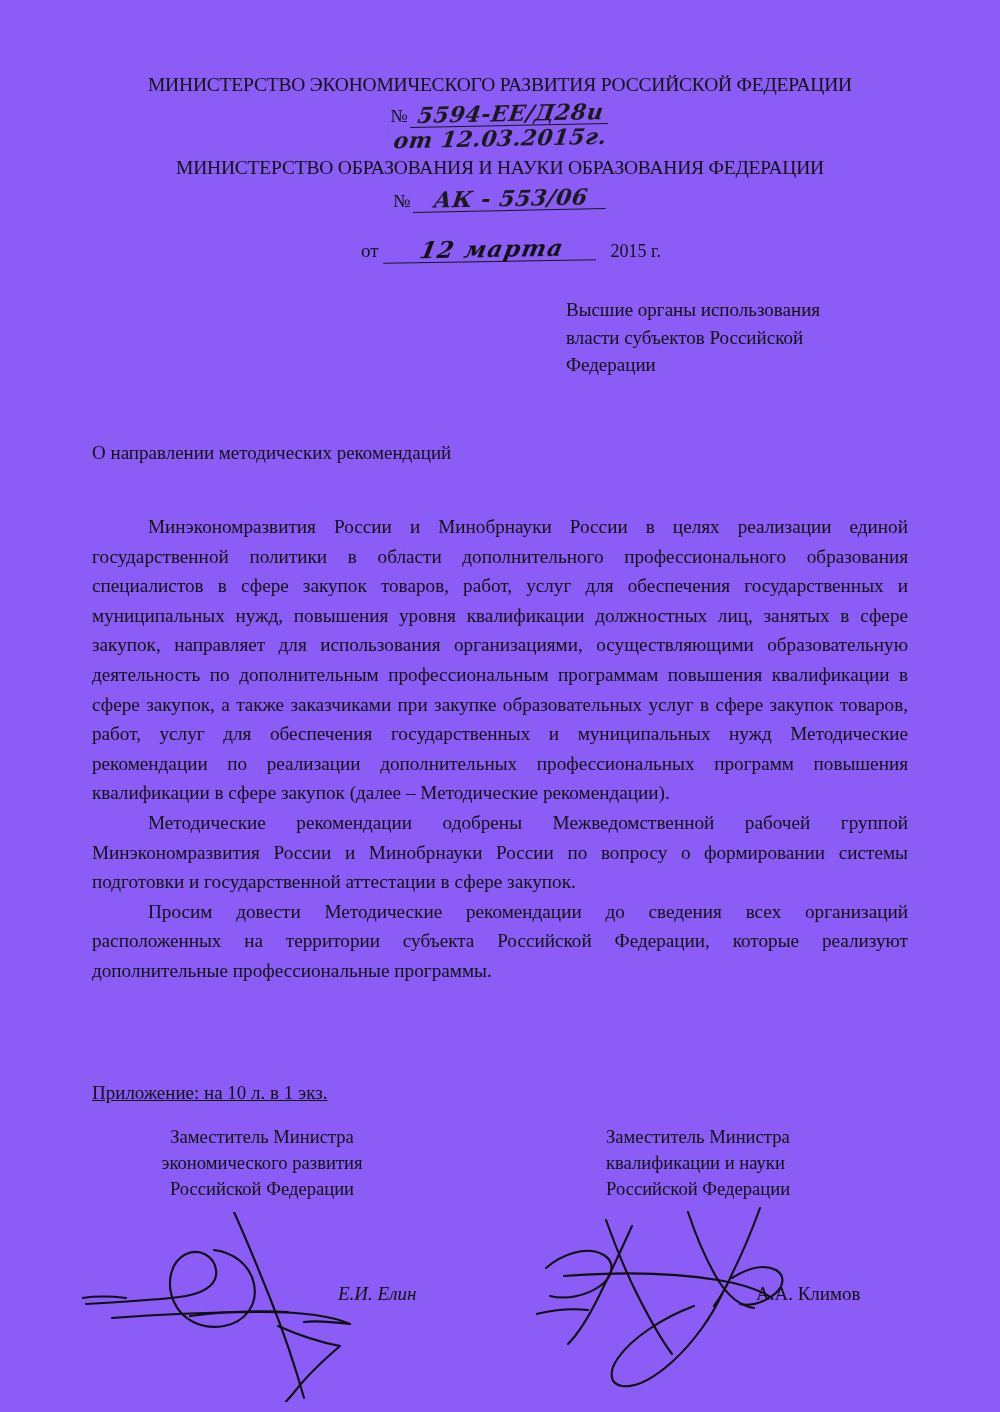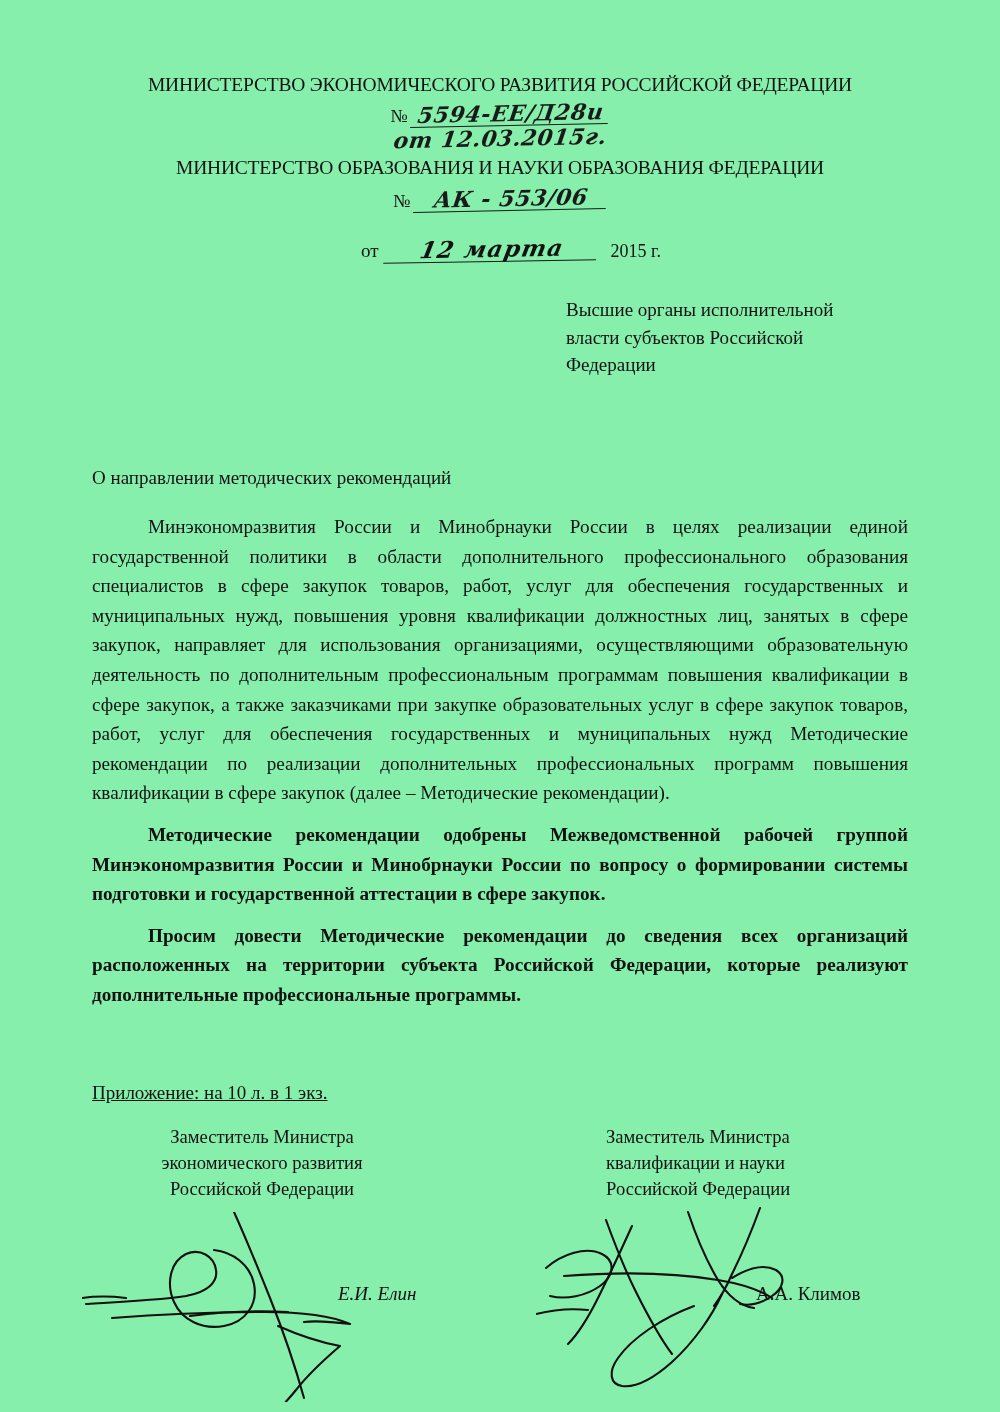--- a/index.html
+++ b/index.html
@@ -14,21 +14,21 @@
     position: relative;
     font-family: "Liberation Serif", "DejaVu Serif", serif;
     color: #121212;
     overflow: hidden;
   }
   .page {
     position: absolute;
     inset: 0;
     width: 1000px;
     height: 1412px;
-    background: #86efac;
+    background: #8b5cf6;
   }
 
   
   .header-block {
     position: absolute;
     left: 0;
     top: 72px;
     width: 1000px;
     text-align: center;
   }
@@ -117,21 +117,21 @@
     top: 296px;
     width: 360px;
     font-size: 19px;
     line-height: 27.5px;
   }
 
   
   .subject {
     position: absolute;
     left: 92px;
-    top: 465px;
+    top: 440px;
     font-size: 19px;
     line-height: 26px;
   }
 
   
   .body-block {
     position: absolute;
     left: 92px;
     top: 512px;
     width: 816px;
@@ -139,22 +139,21 @@
   .para {
     font-size: 19.2px;
     line-height: 29.6px;
     text-align: justify;
     text-indent: 56px;
     margin: 0;
     text-justify: inter-word;
     hyphens: none;
   }
   .para + .para {
-    margin-top: 12px;
-    font-weight: bold;
+    margin-top: 0px;
   }
   .attachment {
     position: absolute;
     left: 92px;
     top: 1080px;
     font-size: 19px;
     line-height: 26px;
     text-decoration: underline;
   }
 
@@ -223,21 +222,21 @@
     </div>
 
     <div class="date-row">
       <span class="date-prefix">от</span>
       <span class="date-hw">12 марта</span>
       <span class="date-suffix">2015 г.</span>
     </div>
   </div>
 
   <div class="addressee">
-    <div>Высшие органы исполнительной</div>
+    <div>Высшие органы использования</div>
     <div>власти субъектов Российской</div>
     <div>Федерации</div>
   </div>
 
   <div class="subject">О направлении методических рекомендаций</div>
 
   <div class="body-block">
     <p class="para">Минэкономразвития России и Минобрнауки России в целях реализации единой государственной политики в области дополнительного профессионального образования специалистов в сфере закупок товаров, работ, услуг для обеспечения государственных и муниципальных нужд, повышения уровня квалификации должностных лиц, занятых в сфере закупок, направляет для использования организациями, осуществляющими образовательную деятельность по дополнительным профессиональным программам повышения квалификации в сфере закупок, а также заказчиками при закупке образовательных услуг в сфере закупок товаров, работ, услуг для обеспечения государственных и муниципальных нужд Методические рекомендации по реализации дополнительных профессиональных программ повышения квалификации в сфере закупок (далее – Методические рекомендации).</p>
     <p class="para">Методические рекомендации одобрены Межведомственной рабочей группой Минэкономразвития России и Минобрнауки России по вопросу о формировании системы подготовки и государственной аттестации в сфере закупок.</p>
     <p class="para">Просим довести Методические рекомендации до сведения всех организаций расположенных на территории субъекта Российской Федерации, которые реализуют дополнительные профессиональные программы.</p>

